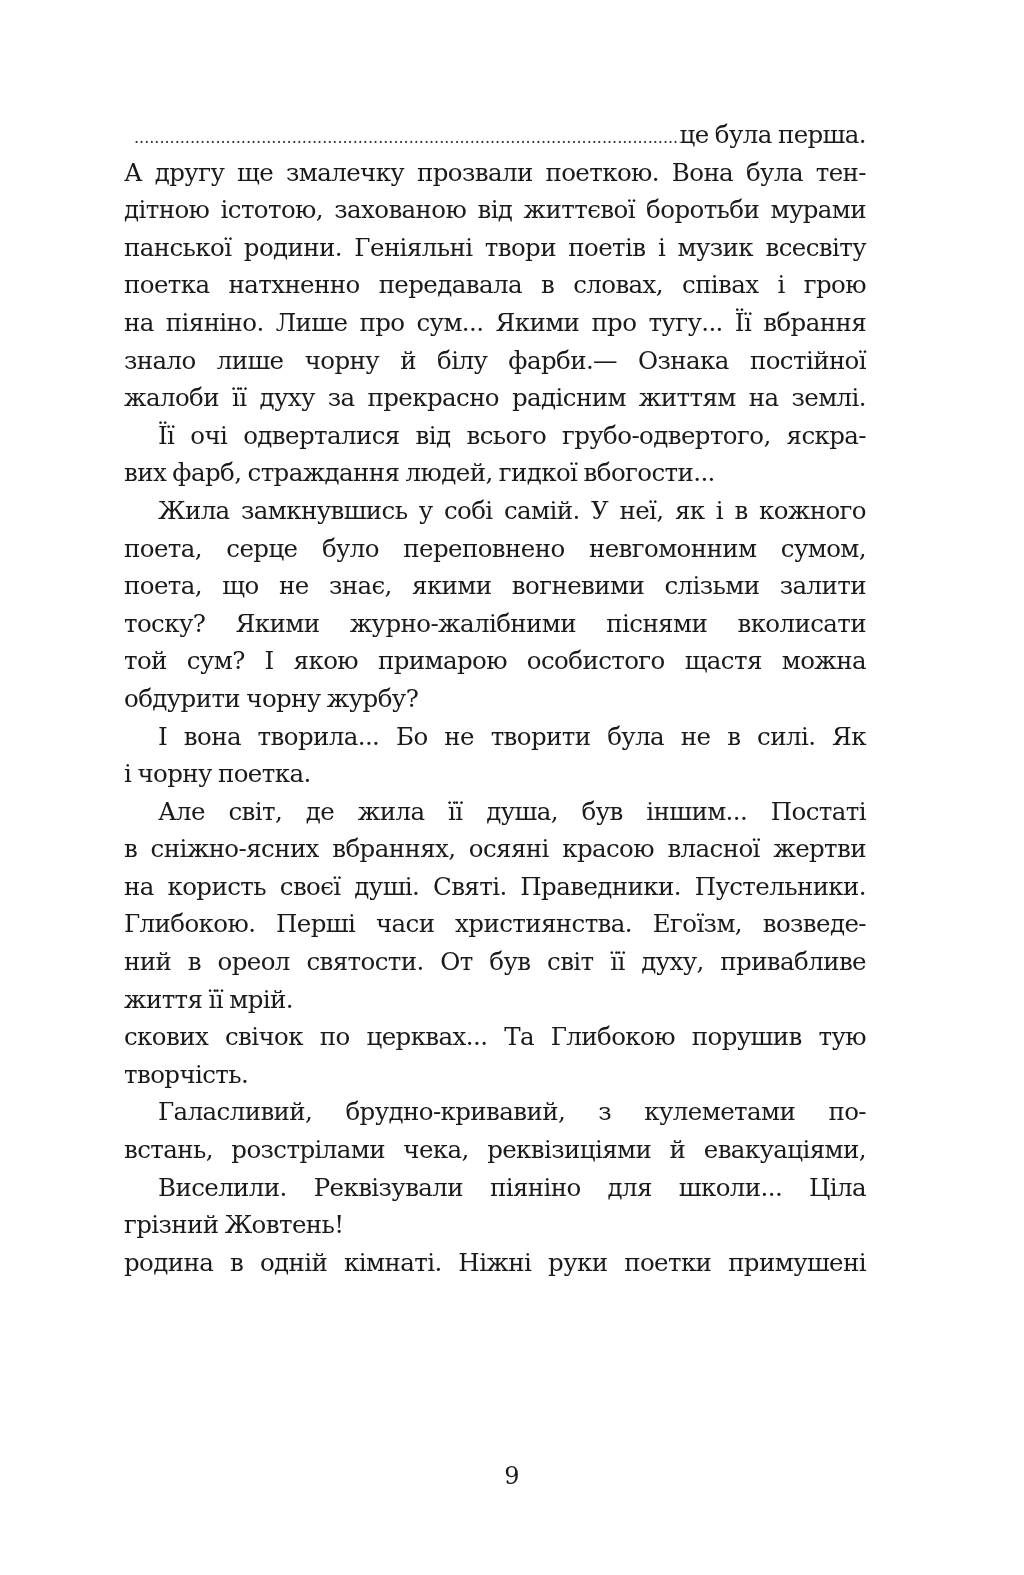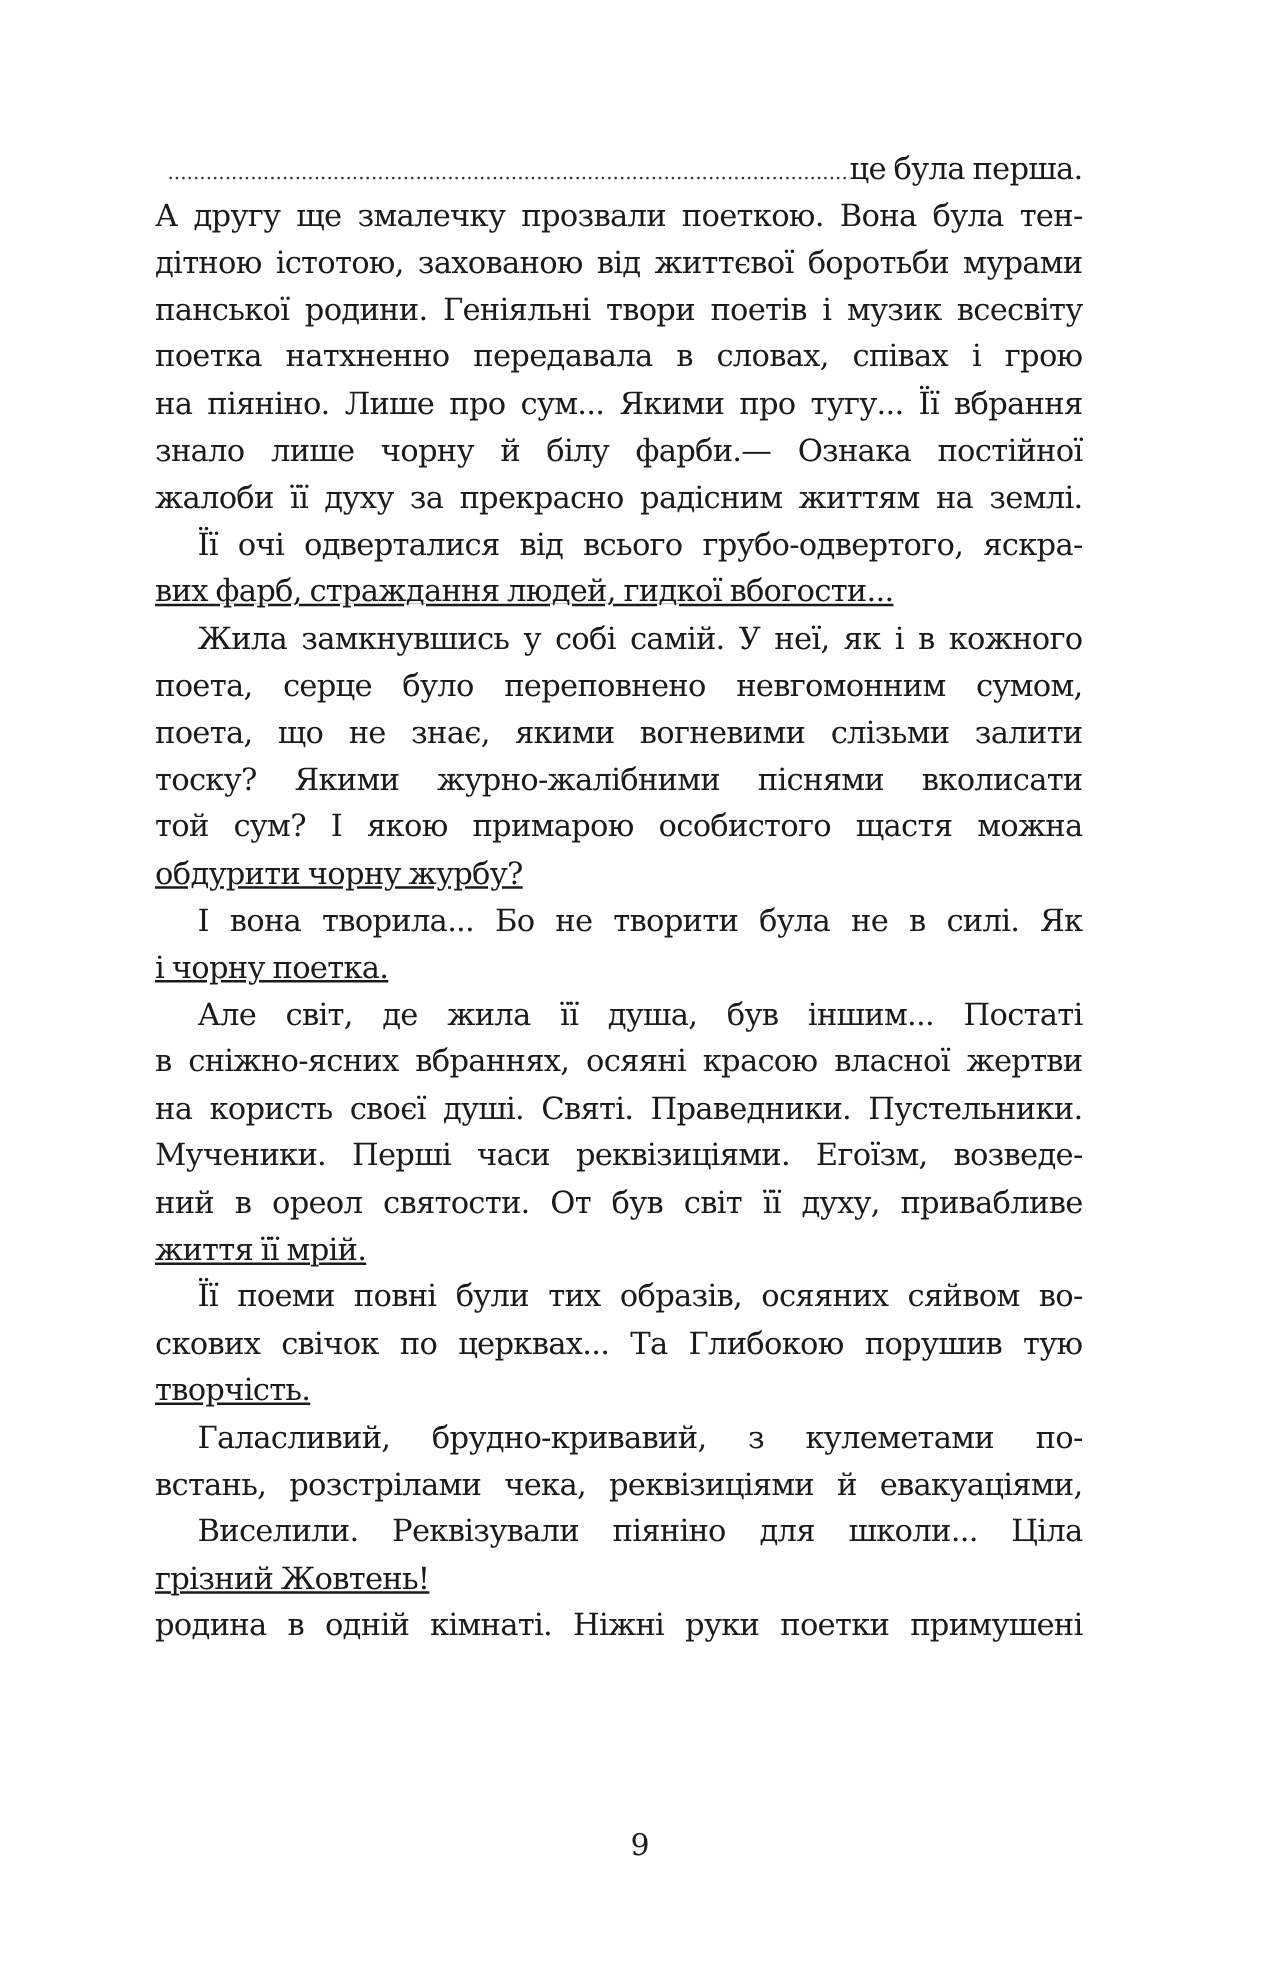--- a/index.html
+++ b/index.html
@@ -6,21 +6,21 @@
   body { width:1024px; height:1575px; position:relative; overflow:hidden; }
   .page { position:absolute; left:124px; top:116px; width:742px; }
   .line {
     display:block; height:37.6px; line-height:37.6px;
     font-family:"DejaVu Serif", "Liberation Serif", serif;
     font-size:24.5px; color:#1a1a1a;
     text-align:justify; text-align-last:justify;
     white-space:nowrap; overflow:visible;
     letter-spacing:-0.6px; word-spacing:-1px;
   }
-  .line.last { text-align-last:left;text-decoration:underline; }
+  .line.last { text-align-last:left; }
   .line.indent { padding-left:34px; }
   .line.first { display:flex; align-items:baseline; }
   .line.first .dots { flex:1; overflow:hidden; white-space:nowrap; color:#333; letter-spacing:0; font-size:16px; padding-left:10px; padding-right:16px; }
   .line.first .tail { text-align:left; }
   .page-number {
     position:absolute; left:0; width:1024px; top:1462px; text-align:center;
     font-family:"DejaVu Serif", "Liberation Serif", serif; font-size:24px; color:#1a1a1a;
   }
 </style>
 </head>
@@ -45,24 +45,23 @@
       <div class="line">поета, серце було переповнено невгомонним сумом,</div>
       <div class="line">поета, що не знає, якими вогневими слізьми залити</div>
       <div class="line">тоску? Якими журно-жалібними піснями вколисати</div>
       <div class="line">той сум? І якою примарою особистого щастя можна</div>
       <div class="line last">обдурити чорну журбу?</div>
       <div class="line indent">І вона творила... Бо не творити була не в силі. Як</div>
       <div class="line last">і чорну поетка.</div>
       <div class="line indent">Але світ, де жила її душа, був іншим... Постаті</div>
       <div class="line">в сніжно-ясних вбраннях, осяяні красою власної жертви</div>
       <div class="line">на користь своєї душі. Святі. Праведники. Пустельники.</div>
-      <div class="line">Мученики. Перші часи реквізиціями. Егоїзм, возведе-</div>
+      <div class="line">Глибокою. Перші часи християнства. Егоїзм, возведе-</div>
       <div class="line">ний в ореол святости. От був світ її духу, привабливе</div>
       <div class="line last">життя її мрій.</div>
-      <div class="line indent">Її поеми повні були тих образів, осяяних сяйвом во-</div>
       <div class="line">скових свічок по церквах... Та Глибокою порушив тую</div>
       <div class="line last">творчість.</div>
       <div class="line indent">Галасливий, брудно-кривавий, з кулеметами по-</div>
       <div class="line">встань, розстрілами чека, реквізиціями й евакуаціями,</div>
       <div class="line indent">Виселили. Реквізували піяніно для школи... Ціла</div>
       <div class="line last">грізний Жовтень!</div>
       <div class="line">родина в одній кімнаті. Ніжні руки поетки примушені</div>
     </div>
 </div>
 

